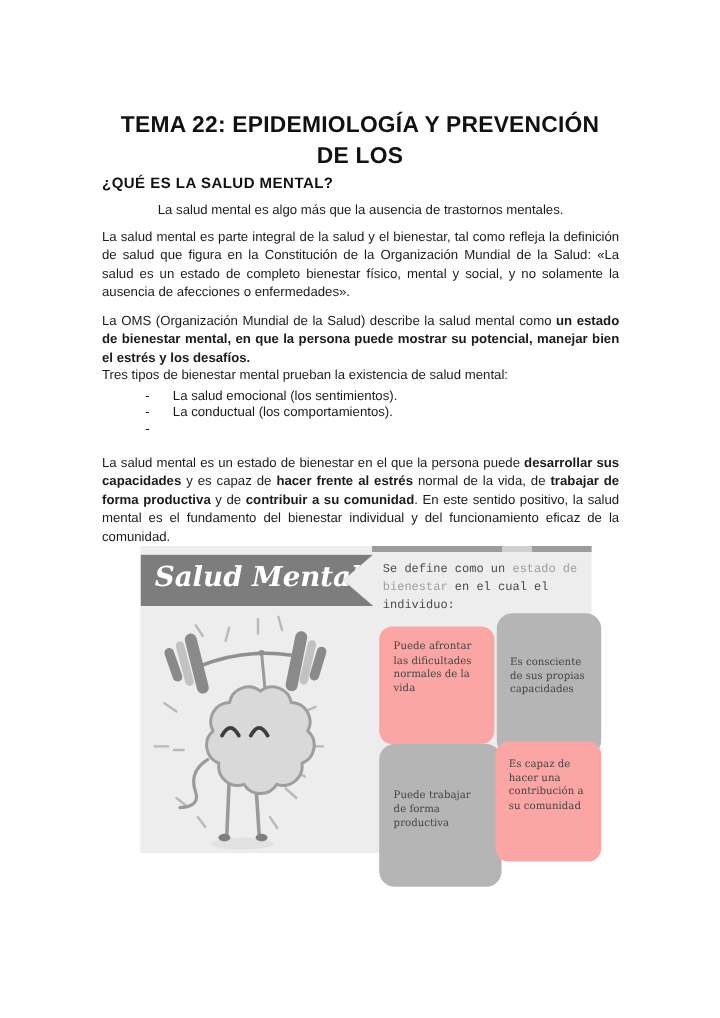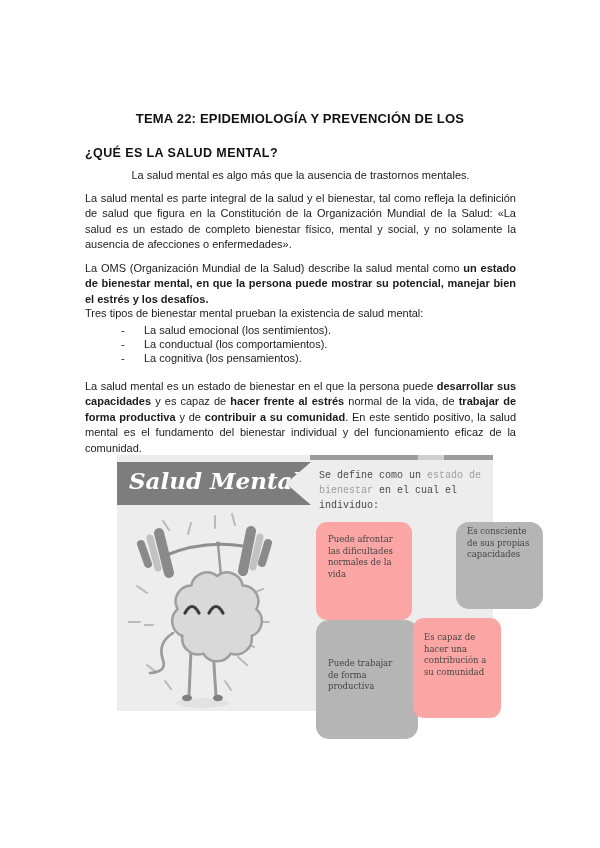--- a/index.html
+++ b/index.html
@@ -1,19 +1,19 @@
 <!DOCTYPE html>
 <html><head>
 <meta charset="utf-8">
 <style>
   html,body{margin:0;padding:0;background:#ffffff;}
   .page{position:relative;width:600px;height:848px;background:#ffffff;overflow:hidden;
         font-family:"Liberation Sans",sans-serif;color:#1b1b1b;}
-  .doc-title{position:absolute;left:85px;top:97px;width:430px;text-align:center;
-             font-size:13px;line-height:26px;font-weight:bold;letter-spacing:.2px;color:#111;}
+  .doc-title{position:absolute;left:85px;top:79px;width:430px;text-align:center;
+             font-size:19px;line-height:26px;font-weight:bold;letter-spacing:.2px;color:#111;}
   .section-heading{position:absolute;left:85px;top:136px;width:430px;
                    font-size:12.5px;font-weight:bold;letter-spacing:.4px;color:#111;}
   .para{position:absolute;left:85px;width:431px;font-size:11px;line-height:15.4px;
         text-align:justify;}
   .p1{top:157px;text-align:center;}
   .p2{top:180px;}
   .p3{top:250px;}
   .listblock{position:absolute;left:85px;top:306px;width:431px;font-size:11px;line-height:13.8px;}
   .listblock .intro{margin-bottom:3px;line-height:15px;}
   .li{display:flex;}
@@ -30,21 +30,21 @@
   .divider{position:absolute;left:193px;top:0;width:183px;height:5px;
            background:linear-gradient(90deg,#9c9c9c 0 59%,#cfcfcf 59% 73%,#9c9c9c 73% 100%);}
   .definition{position:absolute;left:202px;top:13px;width:178px;
               font-family:Liberation Mono, monospace;font-size:10px;line-height:15px;color:#4a4a4a;}
   .definition .muted{color:#9e9e9e;}
   .ibox{position:absolute;border-radius:13px;font-family:"DejaVu Serif",serif;
         font-size:8.5px;line-height:11.5px;color:#454545;white-space:pre;}
   .ibox.light{background:#fca5a5;border-radius:11px;}
   .ibox.gray{background:#b5b5b5;}
   .b1{left:199px;top:67px;width:84px;height:86px;padding:12px 0 0 12px;}
-  .b2{left:297px;top:67px;width:76px;height:83px;padding:4px 0 0 11px;margin-left:42px;}
+  .b2{left:297px;top:56px;width:76px;height:83px;padding:36px 0 0 11px;}
   .b3{left:199px;top:165px;width:79px;height:81px;padding:38px 11px 0 12px;}
   .b4{left:296px;top:163px;width:77px;height:86px;padding:14px 0 0 11px;}
   .mascot{position:absolute;left:0;top:45px;width:200px;height:211px;}
 </style>
 </head>
 <body>
 
 <div class="page">
 
   <h1 class="doc-title"><span>TEMA 22: EPIDEMIOLOGÍA Y PREVENCIÓN DE LOS</span><br></h1>
@@ -62,21 +62,20 @@
     <div class="li">
       <span class="dash">-</span>
       <span>La salud emocional (los sentimientos).</span>
     </div>
     <div class="li">
       <span class="dash">-</span>
       <span>La conductual (los comportamientos).</span>
     </div>
     <div class="li">
       <span class="dash">-</span>
-      <span>La cognitiva (los pensamientos).</span>
     </div>
   </div>
 
   <p class="para p5"><span>La salud mental es un estado de bienestar en el que la persona puede </span><strong>desarrollar sus capacidades</strong><span> y es capaz de </span><strong>hacer frente al estrés</strong><span> normal de la vida, de </span><strong>trabajar de forma productiva</strong><span> y de </span><strong>contribuir a su comunidad</strong><span>. En este sentido positivo, la salud mental es el fundamento del bienestar individual y del funcionamiento eficaz de la comunidad.</span></p>
 
   <div class="info">
 
     <div class="divider"></div>
 
     <div class="banner">

